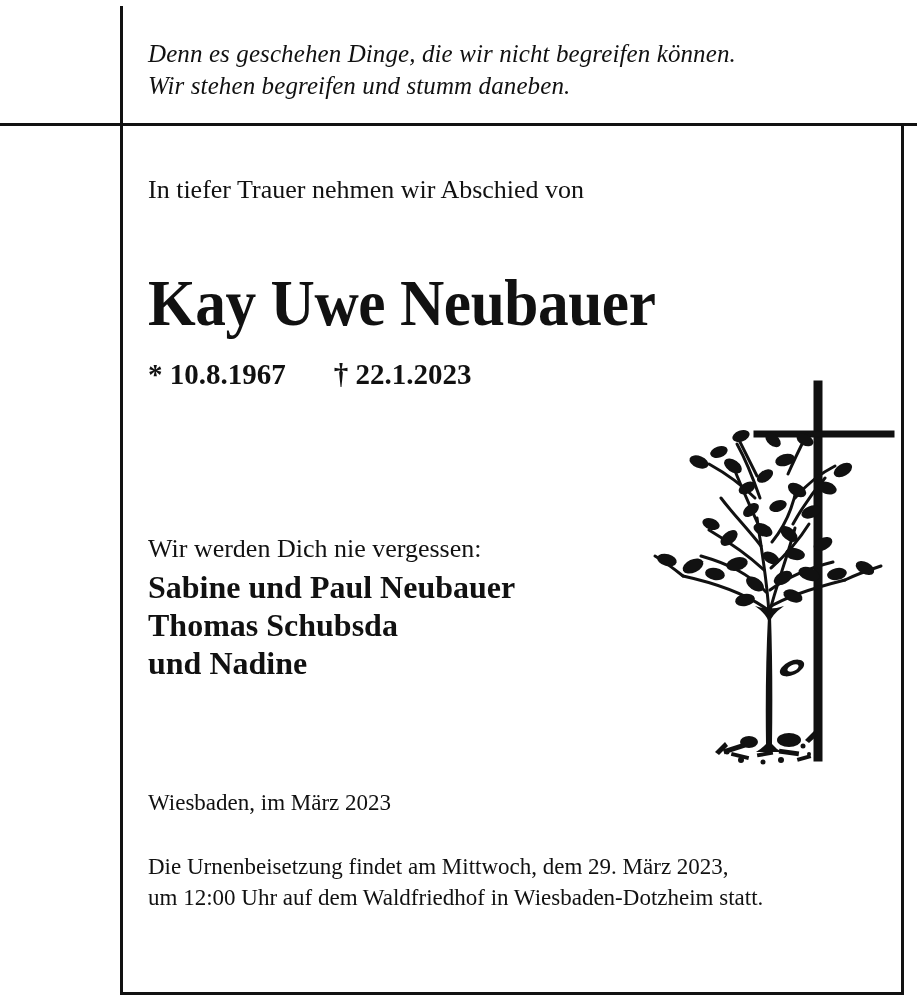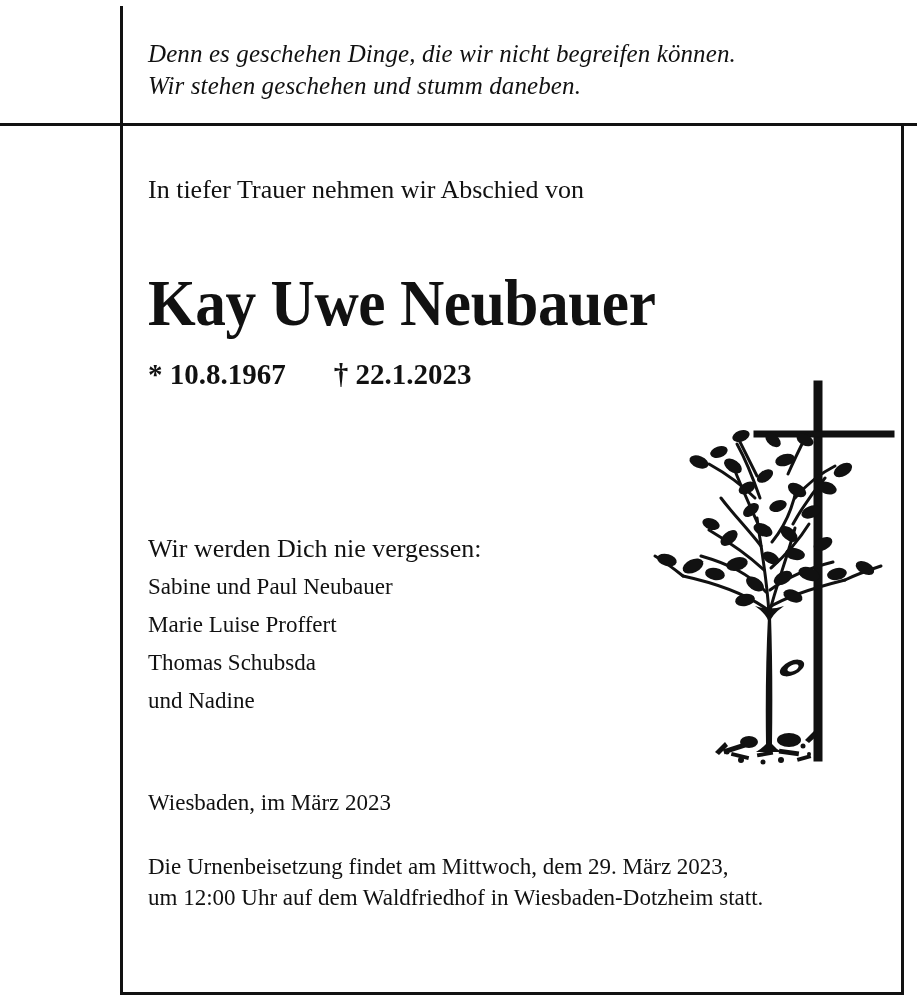--- a/index.html
+++ b/index.html
@@ -114,23 +114,23 @@
     left: 0;
     top: 406px;
     width: 470px;
   }
   .farewell-lead {
     font-size: 26px;
     line-height: 38px;
     white-space: nowrap;
   }
   .survivor {
-    font-size: 23px;
+    font-size: 32px;
     line-height: 38px;
-    font-weight: normal;
+    font-weight: bold;
     white-space: nowrap;
   }
 
   .place-date {
     position: absolute;
     left: 0;
     top: 664px;
     font-size: 23px;
     line-height: 30px;
     white-space: nowrap;
@@ -161,37 +161,36 @@
 </head>
 <body>
 
 <div class="rule-vertical"></div>
 <div class="rule-horizontal"></div>
 <div class="rule-right"></div>
 <div class="rule-bottom"></div>
 
 <div class="epigraph">
   <div class="epigraph-line">Denn es geschehen Dinge, die wir nicht begreifen können.</div>
-  <div class="epigraph-line">Wir stehen geschehen und stumm daneben.</div>
+  <div class="epigraph-line">Wir stehen begreifen und stumm daneben.</div>
 </div>
 
 <div class="notice">
 
   <div class="intro">In tiefer Trauer nehmen wir Abschied von</div>
 
   <div class="deceased-name">Kay Uwe Neubauer</div>
 
   <div class="dates">
     <span class="date-birth"><span class="sym">*</span>&nbsp;<span>10.8.1967</span></span><span class="date-death"><span class="sym">†</span>&nbsp;<span>22.1.2023</span></span>
   </div>
 
   <div class="farewell">
     <div class="farewell-lead">Wir werden Dich nie vergessen:</div>
     <div class="survivor">Sabine und Paul Neubauer</div>
-    <div class="survivor">Marie Luise Proffert</div>
     <div class="survivor">Thomas Schubsda</div>
     <div class="survivor">und Nadine</div>
   </div>
 
   <div class="place-date">Wiesbaden, im März 2023</div>
 
   <div class="service-info">
     <div class="service-line">Die Urnenbeisetzung findet am Mittwoch, dem 29. März 2023,</div>
     <div class="service-line">um 12:00 Uhr auf dem Waldfriedhof in Wiesbaden-Dotzheim statt.</div>
   </div>

